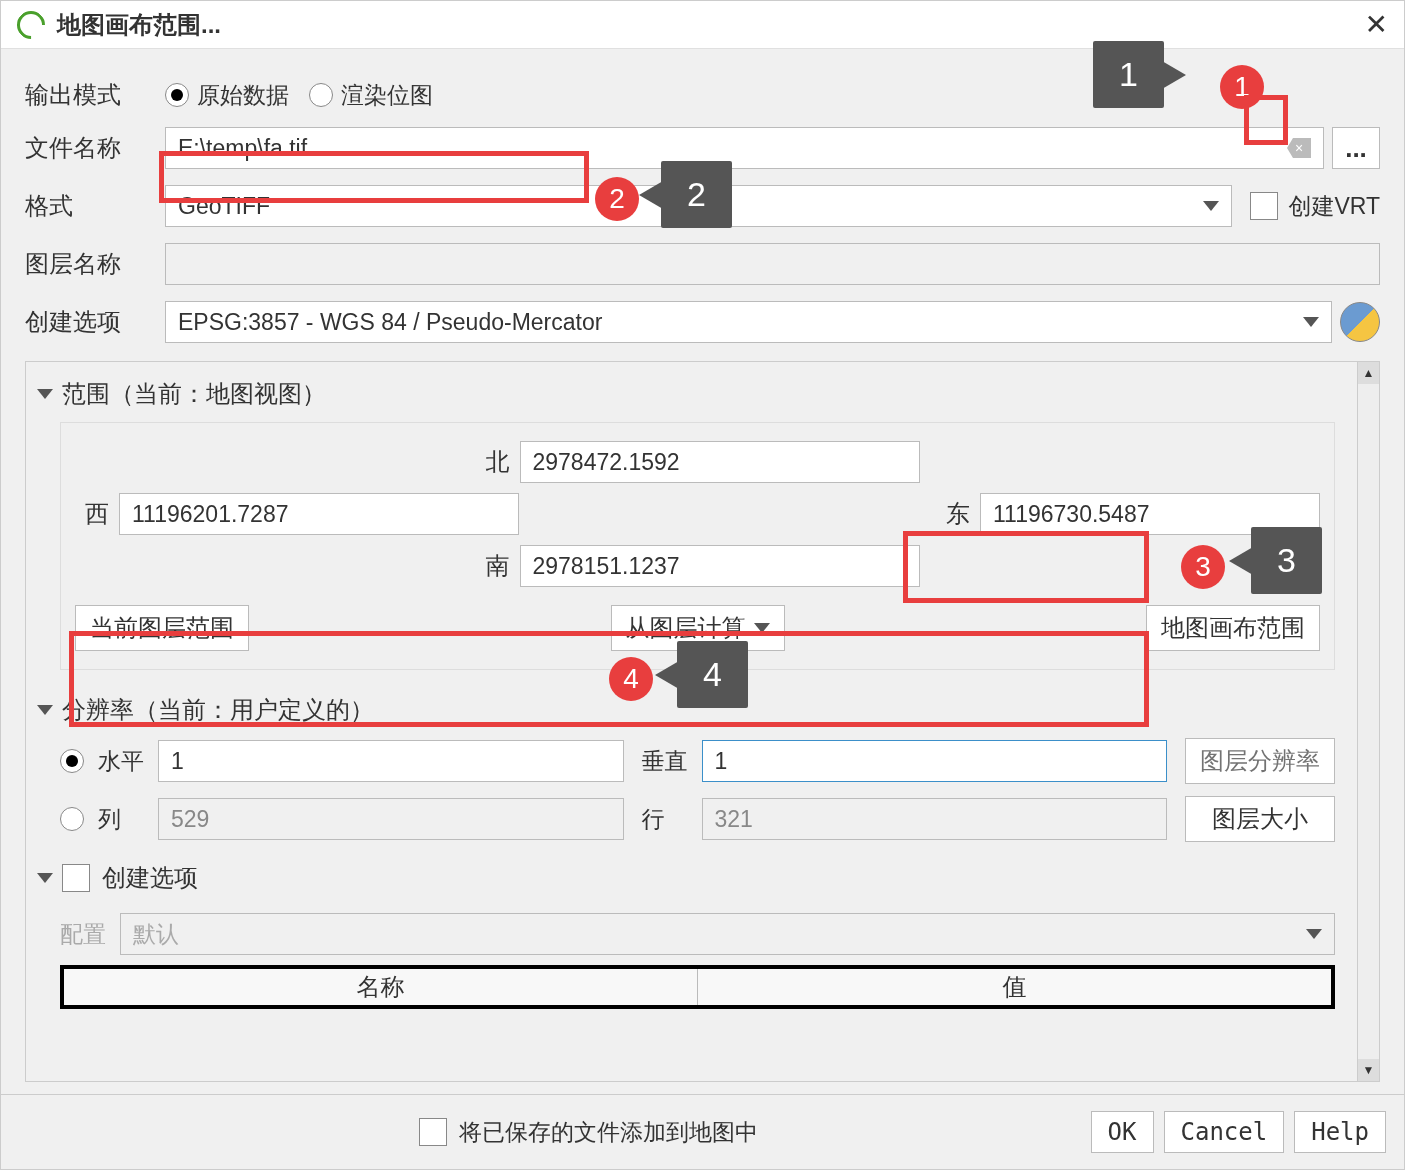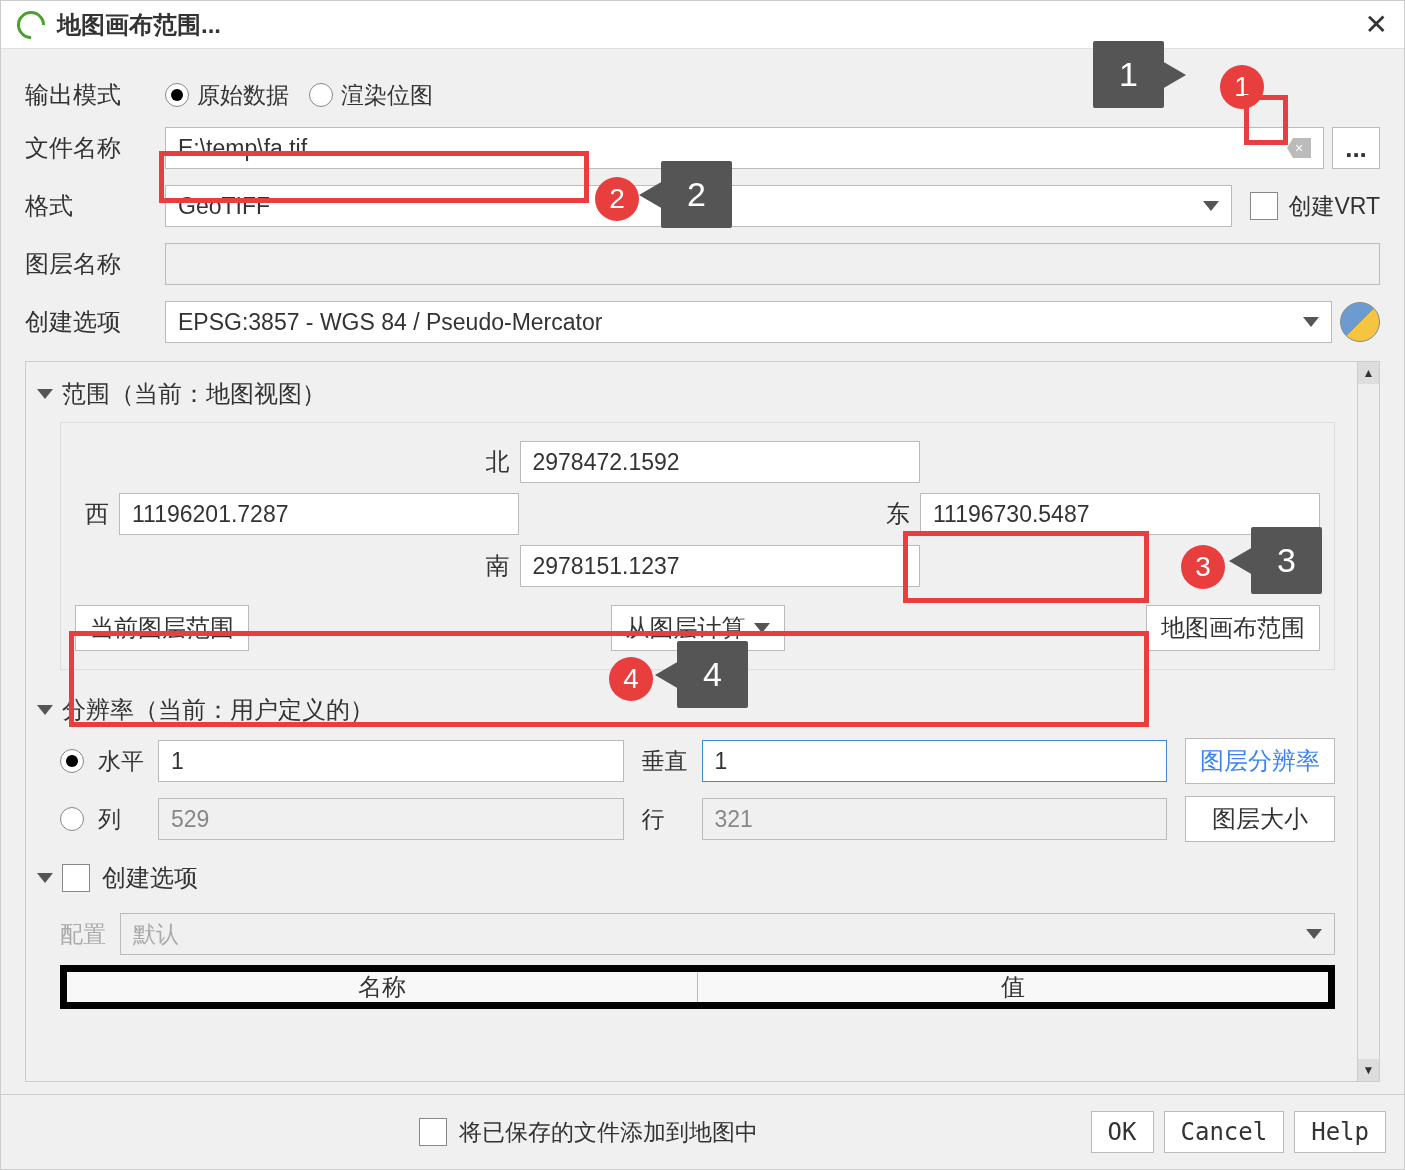--- a/index.html
+++ b/index.html
@@ -28,24 +28,24 @@
   .scroll-arrow { width:100%; height:22px; background:#ddd; display:flex; align-items:center; justify-content:center; font-size:12px; }
   .group-header { display:flex; align-items:center; font-size:24px; margin-bottom:12px; }
   .group-header .tri { width:0; height:0; border-top:8px solid transparent; border-bottom:8px solid transparent; border-left:10px solid #555; transform:rotate(90deg); margin-right:12px;}
   .extent-box { border:1px solid #ddd; padding:18px 14px; margin-bottom:24px; margin-left:20px; margin-right:30px;}
   .ext-row { display:flex; align-items:center; margin-bottom:10px; }
   .ext-lbl { width:34px; font-size:24px; text-align:right; margin-right:10px;}
   .ext-btns { display:flex; gap:40px; margin-top:18px; }
   .btn { border:1px solid #bbb; background:#fff; padding:6px 14px; font-size:24px; display:inline-flex; align-items:center; }
   .res-box { margin-left:20px; margin-right:30px; }
   .res-row { display:flex; align-items:center; margin-bottom:12px; }
-  .res-btn { border:1px solid #bbb; background:#fff; padding:6px 14px; font-size:24px; width:150px; text-align:center; color:#3b82f6;}
+  .res-btn { border:1px solid #bbb; background:#fff; padding:6px 14px; font-size:24px; width:150px; text-align:center; color:#737373;}
   .create-opts { margin-left:20px; margin-right:30px;margin-top:19px; }
   .profile-row { display:flex; align-items:center; margin:10px 0; }
-  .table-head { display:flex; border:7px solid #000000; background:#f8f8f8; height:44px; margin-top:10px;}
+  .table-head { display:flex; border:4px solid #000000; background:#f8f8f8; height:44px; margin-top:10px;}
   .th { flex:1; display:flex; align-items:center; justify-content:center; border-right:1px solid #bbb; font-size:24px;}
   .th:last-child { border-right:none; }
   .footer { border-top:1px solid #ccc; padding:16px 18px; display:flex; align-items:center; justify-content:space-between; background:#f0f0f0;}
   .footer-left { display:flex; align-items:center; margin-left:400px;}
   .footer-btns { display:flex; gap:10px; }
   .footer-btns .btn { font-family:monospace; padding:6px 16px; }
   
   .callout-box { position:absolute; background:#555; color:#fff; font-size:34px; padding:14px 26px; border-radius:2px; display:flex; align-items:center;}
   .callout-box::before { content:""; position:absolute; left:-22px; top:50%; transform:translateY(-50%); width:0; height:0; border-top:14px solid transparent; border-bottom:14px solid transparent; border-right:24px solid #555;}
   .callout-box.left-point::before { left:auto; right:-22px; border-right:none; border-left:24px solid #555;}
@@ -132,21 +132,21 @@
         </div>
         <div class="ext-row" style="justify-content:space-between;">
           <div style="display:flex;align-items:center;">
             <span class="ext-lbl">西</span>
             <div class="input" style="flex:none;width:400px;">
               <span>11196201.7287</span>
             </div>
           </div>
           <div style="display:flex;align-items:center;">
             <span class="ext-lbl">东</span>
-            <div class="input" style="flex:none;width:400px;">
+            <div class="input" style="flex:none;width:340px;">
               <span>11196730.5487</span>
             </div>
           </div>
         </div>
         <div class="ext-row" style="justify-content:center;">
           <span class="ext-lbl">南</span>
           <div class="input" style="flex:none;width:400px;">
             <span>2978151.1237</span>
           </div>
         </div>

